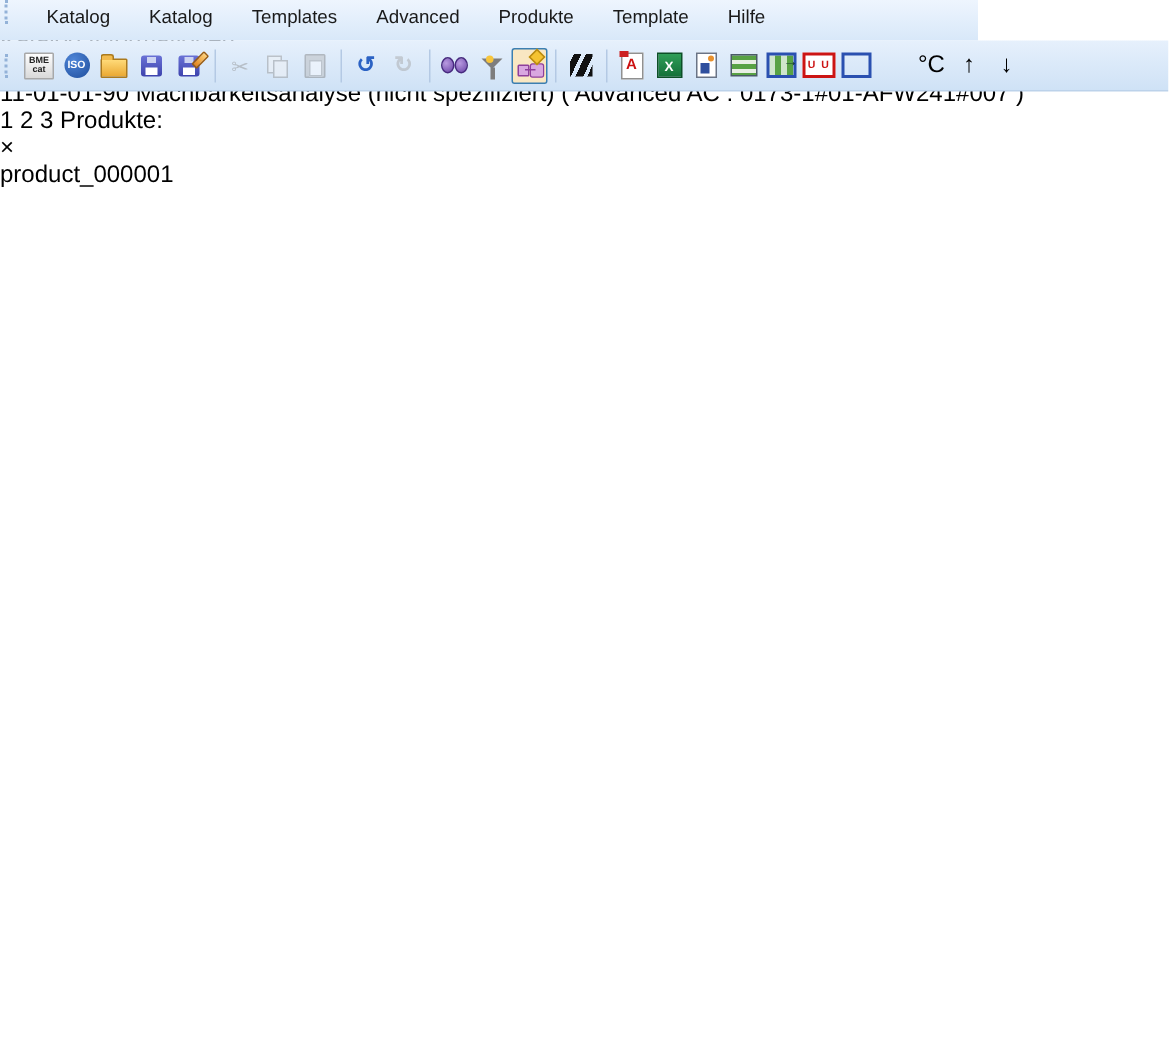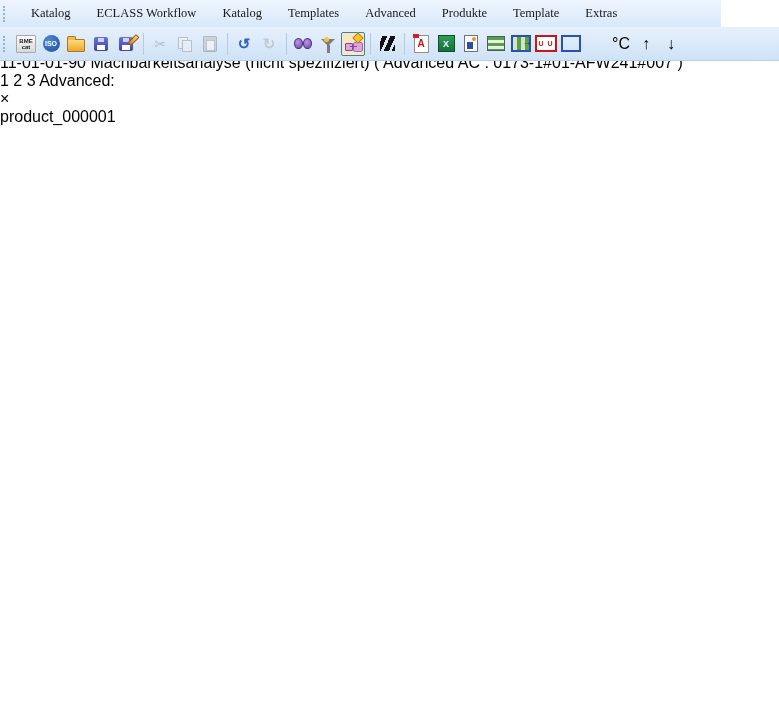--- a/index.html
+++ b/index.html
@@ -4,23 +4,23 @@
 <style>
   html,body{margin:0;padding:0;}
   body{
     width:779px;height:709px;position:relative;overflow:hidden;
     background:#ffffff;
     font-family:"Liberation Sans", sans-serif;
     -webkit-font-smoothing:antialiased;
   }
   
   .menubar{
-    position:absolute;left:0;top:0;width:721px;height:27px;
+    position:absolute;left:0;top:0;width:652px;height:27px;
     background:linear-gradient(#eef5fe,#d8e8f9);
-    display:flex;align-items:center;font-family:Liberation Serif, serif;
+    display:flex;align-items:flex-start;
   }
   .grip{width:3px;height:16px;border-left:2px dotted #93b2d8;margin-left:3px;}
   .menu-items{display:flex;align-items:center;margin-left:10px;}
   .menu-item{font-size:12.5px;color:#1a1a1a;padding:4px 13px;white-space:nowrap;cursor:default;}
   
   .toolbar{
     position:absolute;left:0;top:27px;width:779px;height:34px;
     background:linear-gradient(#e6f0fc,#cfe2f6);
     border-bottom:1px solid #bcd2ea;
     display:flex;align-items:center;box-sizing:border-box;
@@ -141,27 +141,26 @@
   .expand-box::after{content:"";position:absolute;left:2px;top:4px;width:5px;height:1px;background:#2f2f2f;}
   .red-rect{position:absolute;left:352px;top:250px;width:44px;height:456px;box-sizing:border-box;border:4px solid #de0404;z-index:60;pointer-events:none;}
 </style>
 </head>
 <body>
 
 <div class="menubar">
   <span class="grip"></span>
   <div class="menu-items" id="menu-items">
       <div class="menu-item">Katalog</div>
-      <div class="menu-item">ECLASS Workflow</div>
       <div class="menu-item">Katalog</div>
       <div class="menu-item">Templates</div>
       <div class="menu-item">Advanced</div>
       <div class="menu-item">Produkte</div>
       <div class="menu-item">Template</div>
-      <div class="menu-item">Extras</div>
+      <div class="menu-item">Hilfe</div>
     </div>
 </div>
 
 <div class="toolbar">
   <span class="grip"></span>
   <div class="tb-items" id="tb-items">
       <div class="tb-btn">
         <span class="g-bmecat">
           <i>BME</i>
           <i>cat</i>
@@ -270,21 +269,21 @@
 
 <div class="content-bg"></div>
 
 <div class="prod-title">11-01-01-90 Machbarkeitsanalyse (nicht spezifiziert) ( Advanced AC : 0173-1#01-AFW241#007 )</div>
 
 <div class="bluebar">
   <span class="bb-num" style="left:4px">1</span>
   <span class="bb-num" style="left:14px">2</span>
   <span class="bb-num" style="left:24px">3</span>
   <span class="bb-sep"></span>
-  <span class="bb-label">Advanced:</span>
+  <span class="bb-label">Produkte:</span>
   <div class="bb-combo">
     <span></span>
     <span class="arrow"></span>
   </div>
 </div>
 
 <div class="tbl-border-top"></div>
 <div class="tbl-border-left"></div>
 <div class="tbl-border-left2"></div>
 <div class="tbl-border-right"></div>

